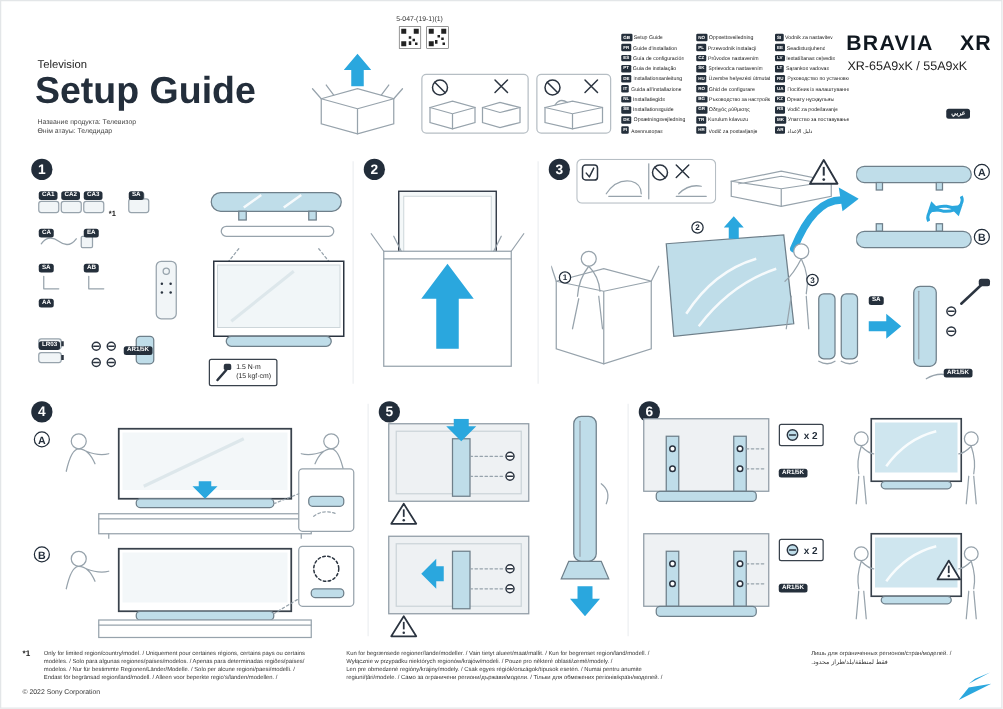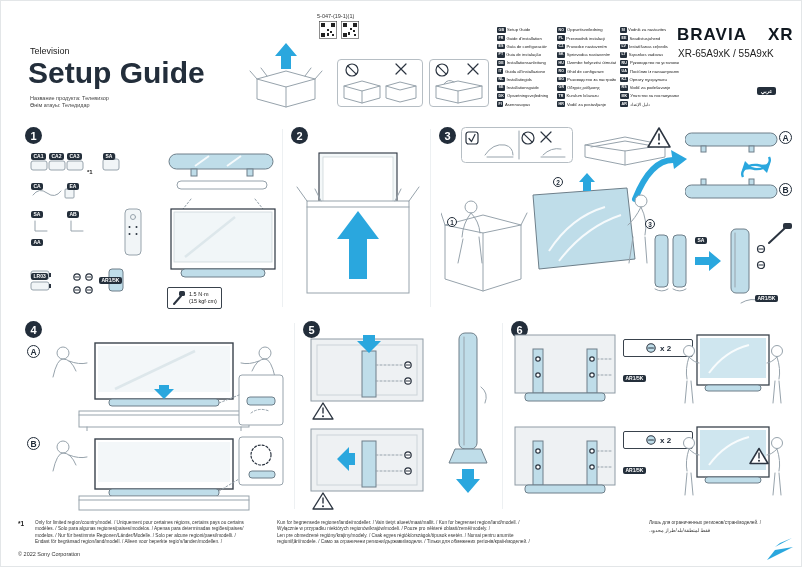--- a/index.html
+++ b/index.html
@@ -24,21 +24,21 @@
   .warn-panel{position:absolute;border:1px solid #b6bec4;border-radius:4px;background:#fff}
   
   .step{position:absolute}
   .step-num{position:absolute;width:17px;height:17px;border-radius:50%;background:#222d3a;color:#fff;font-size:11px;font-weight:bold;display:flex;align-items:center;justify-content:center}
   .circle-letter{position:absolute;width:13px;height:13px;border-radius:50%;border:1.4px solid #222d3a;background:#fff;color:#222d3a;font-size:8.5px;font-weight:bold;display:flex;align-items:center;justify-content:center}
   .circle-sub{position:absolute;width:10px;height:10px;border-radius:50%;border:1px solid #222d3a;background:#fff;color:#222d3a;font-size:6.5px;font-weight:bold;display:flex;align-items:center;justify-content:center}
   .badge{position:absolute;background:#242f3b;color:#fff;font-size:5px;font-weight:bold;padding:1px 2.5px;border-radius:2px;line-height:1;white-space:nowrap}
   .fnref{position:absolute;font-size:6px;font-weight:bold;color:#222}
   .torque-box{position:absolute;border:.8px solid #39424c;border-radius:2px;display:flex;align-items:center;gap:3px;padding:2px 4px;background:#fff}
   .torque-text div{font-size:5.5px;line-height:1.2;color:#222}
-  .callout{position:absolute;border:.8px solid #39424c;border-radius:2px;background:#fff;display:flex;align-items:center;gap:3px;padding:2px 21px}
+  .callout{position:absolute;border:.8px solid #39424c;border-radius:2px;background:#fff;display:flex;align-items:center;gap:3px;padding:2px 4px}
   .callout .x2{font-size:8px;font-weight:bold;color:#222d3a}
   .vsep{position:absolute;width:1px;background:#edf0f2}
   
   .foot-marker{position:absolute;left:17px;top:519px;font-size:6.5px;font-weight:bold;color:#222}
   .foot-block{position:absolute;top:519px;font-size:4.7px;line-height:1.35;color:#333}
   .foot-line{white-space:nowrap;overflow:hidden}
   #fb3 .l1{font-size:4.7px;white-space:nowrap}
   #fb3 .l2{direction:rtl;text-align:left;font-size:5px;margin-top:1px}
   .copyright{position:absolute;left:17px;top:550px;font-size:5.5px;color:#333}
   

